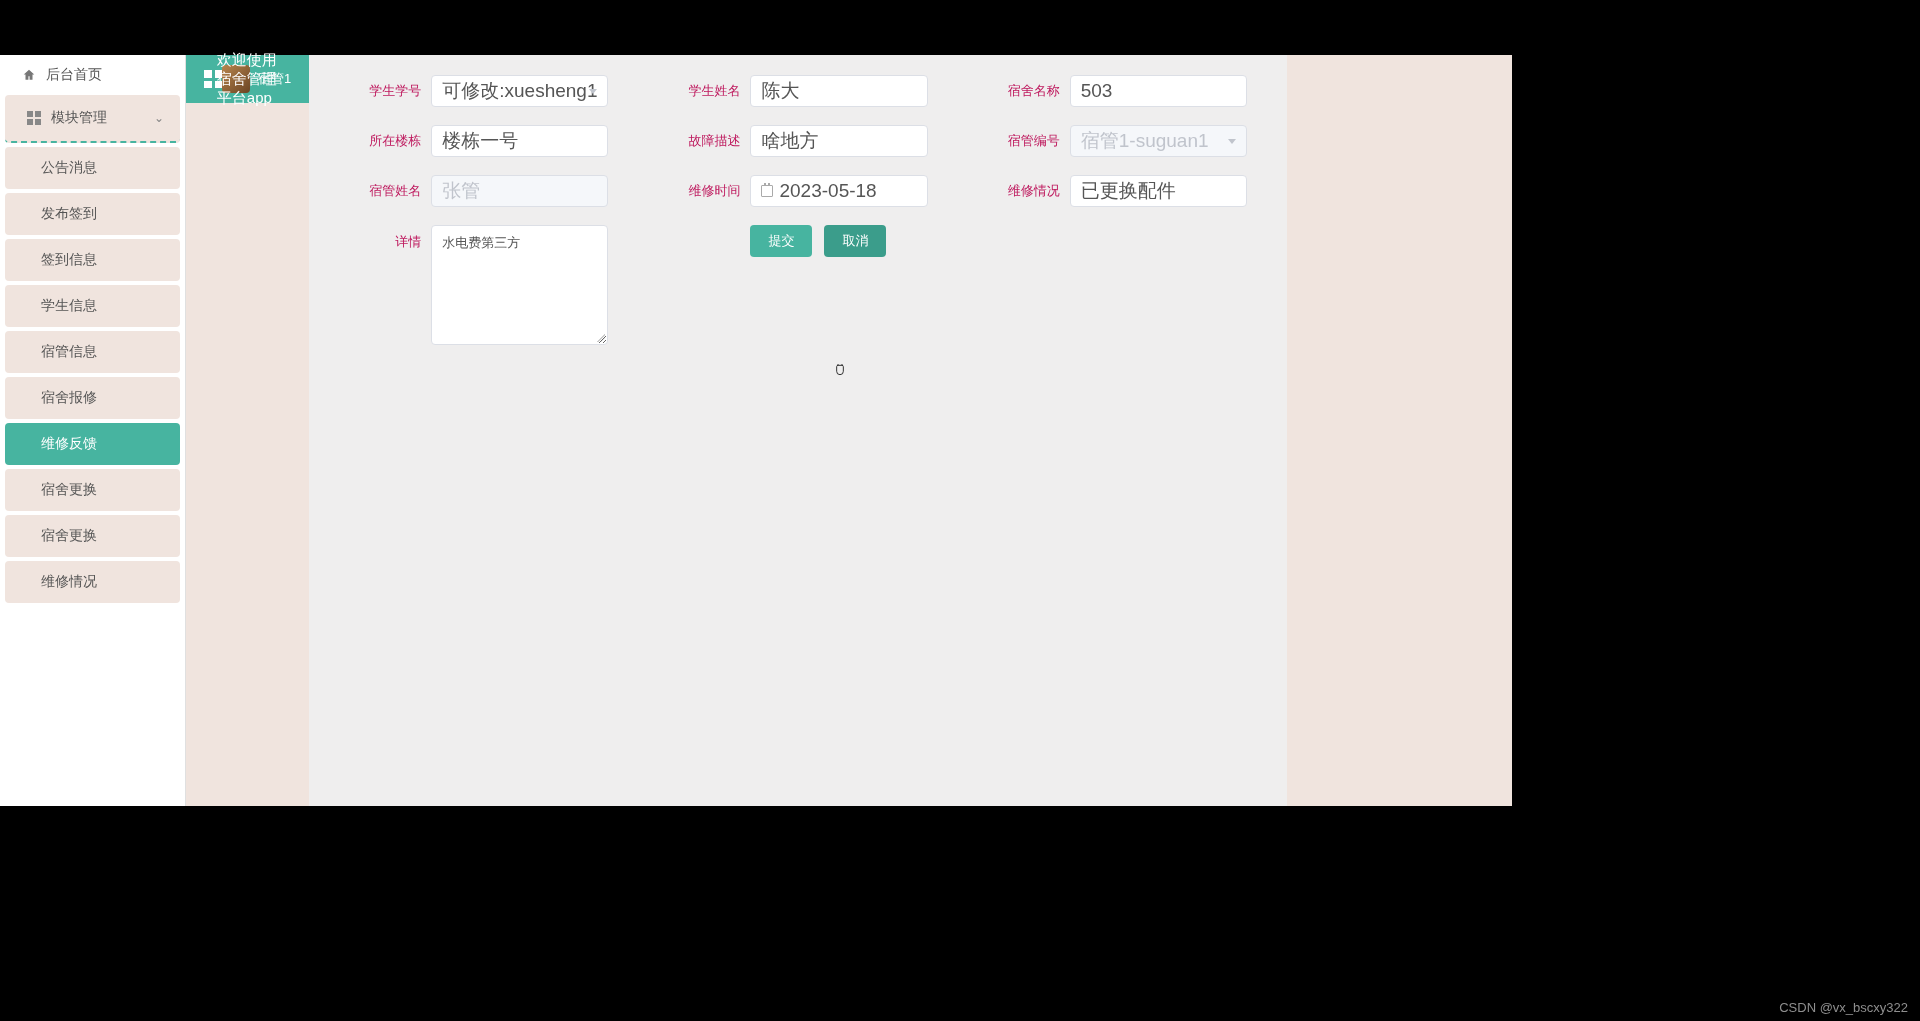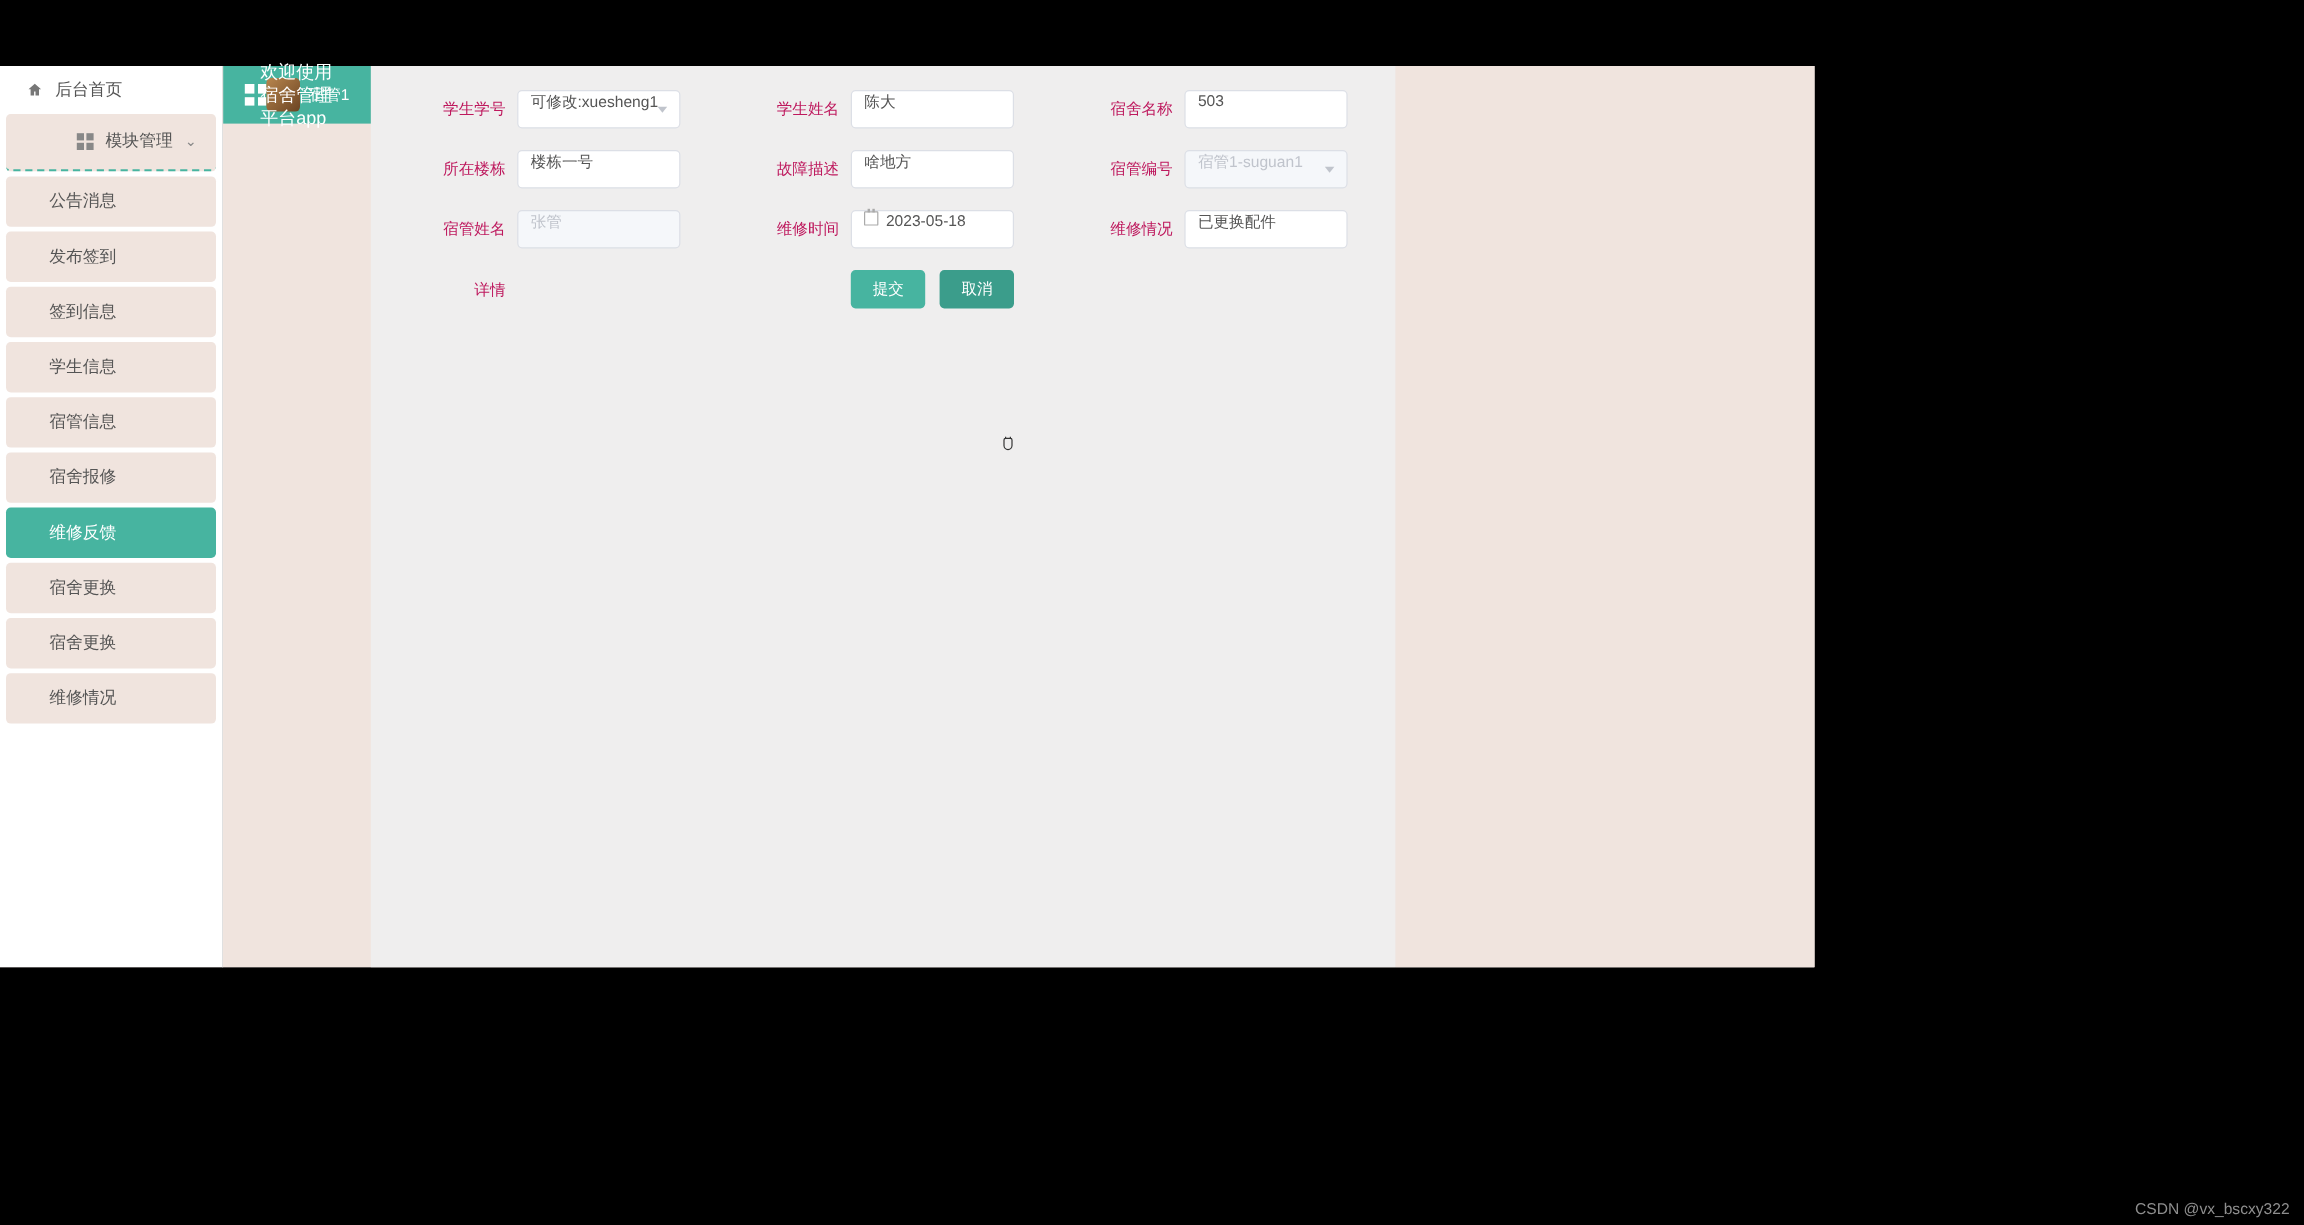--- a/index.html
+++ b/index.html
@@ -42,21 +42,21 @@
     .sidebar-group {
       height: 48px;
       display: flex;
       align-items: center;
       padding: 0 16px 0 22px;
       background: #F0E4DE;
       border-bottom: 2px dashed #47B4A0;
       font-size: 14px;
       color: #555;
       gap: 10px;
-      justify-content: flex-end;
+      justify-content: space-between;
       margin: 0 5px 4px 5px;
       border-radius: 4px;
     }
     .sidebar-group .left { display:flex; align-items:center; gap:10px; }
     .grid-ico { width:14px; height:14px; display:grid; grid-template-columns:1fr 1fr; grid-template-rows:1fr 1fr; gap:2px; }
     .grid-ico span { background:#888; }
     .chev { font-size:12px; color:#888; }
     .sidebar-items { display:flex; flex-direction:column; gap:4px; padding: 0 5px; }
     .sidebar-item {
       height: 42px;
@@ -134,24 +134,24 @@
       padding-top: 0;
     }
     .form-item.top-align .form-label { padding-top: 8px; }
     .form-control {
       flex: 1;
       height: 32px;
       border: 1px solid #DCDFE6;
       border-radius: 4px;
       background: #fff;
       padding: 0 10px;
-      font-size: 13px;
-      color: #555;
-      display: flex;
-      align-items: flex-start;
+      font-size: 19px;
+      color: #555;
+      display: flex;
+      align-items: center;
       position: relative;
     }
     .form-control.select::after {
       content: "";
       position: absolute;
       right: 10px; top: 50%; transform: translateY(-40%);
       border-left: 4px solid transparent;
       border-right: 4px solid transparent;
       border-top: 5px solid #C0C4CC;
     }
@@ -353,20 +353,21 @@
         </div>
         <div class="form-item">
           <div class="form-label">维修情况</div>
           <div class="form-control">
               <span>已更换配件</span>
             </div>
         </div>
 
         <div class="form-item top-align">
           <div class="form-label">详情</div>
+          <div class="textarea-ctl"><span>水电费第三方</span></div>
         </div>
         <div class="form-item top-align">
           <div class="form-label"></div>
           <div class="buttons">
             <button class="btn primary">提交</button>
             <button class="btn secondary">取消</button>
           </div>
         </div>
         <div></div>
       </div>

